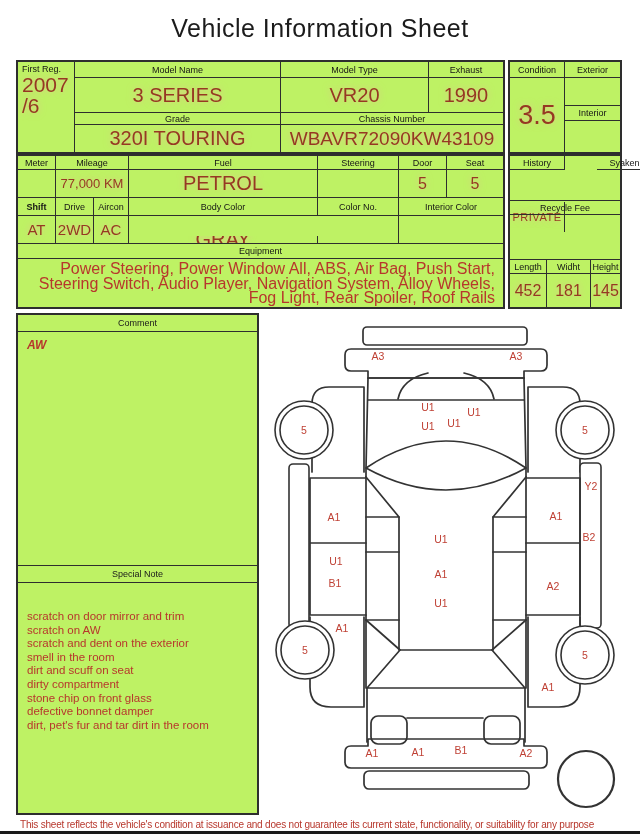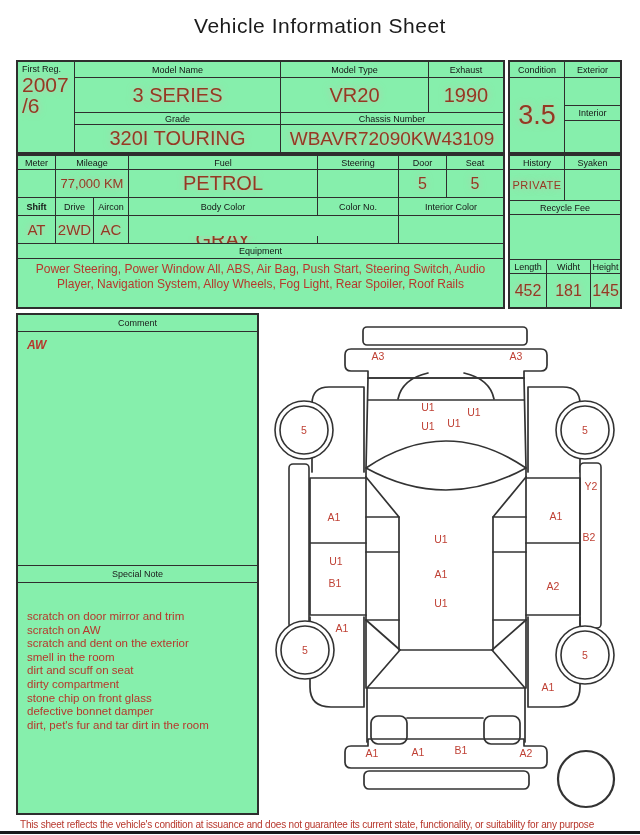--- a/index.html
+++ b/index.html
@@ -1,37 +1,37 @@
 <!DOCTYPE html>
 <html><head>
 <meta charset="utf-8">
 <style>
   html,body{margin:0;padding:0;background:#fff;}
   .page{position:relative;width:640px;height:835px;background:#fff;overflow:hidden;
         font-family:"Liberation Sans",sans-serif;color:#1a1a1a;}
   .title{position:absolute;left:0;top:14px;width:640px;text-align:center;
-         font-size:21px;letter-spacing:.5px;color:#1b1b1b;}
-  .box{position:absolute;border:2px solid #2e2e2e;box-sizing:border-box;background:#86efac;}
+         font-size:25px;letter-spacing:.5px;color:#1b1b1b;}
+  .box{position:absolute;border:2px solid #2e2e2e;box-sizing:border-box;background:#bef264;}
   .grid{display:grid;width:100%;height:100%;}
   .cell{box-sizing:border-box;display:flex;align-items:center;justify-content:center;
         overflow:hidden;text-align:center;}
   .br{border-right:1px solid #2e2e2e;}
   .bb{border-bottom:1px solid #2e2e2e;}
   .hdr{font-size:9px;color:#151515;white-space:nowrap;}
   .val{color:#963823;text-shadow:0 0 7px rgba(255,160,175,.55);}
   .v20{font-size:20px;}
   .v16{font-size:16px;}
   .v15{font-size:15px;}
   .v13{font-size:13px;}
   .v11{font-size:11px;letter-spacing:.5px;}
   .v26{font-size:27px;}
   .firstreg{flex-direction:column;align-items:flex-start;justify-content:flex-start;padding:2px 2px 0 4px;}
   .firstreg .fr-val{font-size:21px;line-height:21px;color:#963823;text-shadow:0 0 7px rgba(255,160,175,.55);}
-  .equip{align-items:flex-start;justify-content:flex-start;text-align:center;
-         padding:3px 8px;font-size:12px;line-height:14.5px;color:#b7372c;}
+  .equip{align-items:flex-start;justify-content:flex-start;text-align:right;
+         padding:3px 8px;font-size:16px;line-height:14.5px;color:#b7372c;}
   .sec{box-sizing:border-box;}
   .comment-hdr{height:16px;border-bottom:1px solid #2e2e2e;display:flex;align-items:center;
                justify-content:center;font-size:9px;}
   .comment-area{height:234px;border-bottom:1px solid #2e2e2e;padding:6px 9px;box-sizing:border-box;
                 font-size:12px;color:#b7372c;font-weight:bold;text-align:left;font-style:italic;}
   .notes{padding:6px 9px;box-sizing:border-box;text-align:left;margin-top:21px;}
   .note-line{font-size:11.5px;line-height:13.6px;color:#b7372c;white-space:nowrap;}
   .diagram-svg{position:absolute;left:0;top:0;width:640px;height:835px;}
   .ln{fill:none;stroke:#333;stroke-width:1.7;stroke-linejoin:round;stroke-linecap:round;}
   .wh{fill:#fff;stroke:#333;stroke-width:1.6;}
@@ -109,21 +109,21 @@
       <div class="cell br bb" style="grid-row:4;grid-column:5;"></div>
       <div class="cell bb" style="grid-row:4;grid-column:6/8;"></div>
 
       <div class="cell bb hdr" style="grid-row:5;grid-column:1/8;">Equipment</div>
       <div class="cell equip" style="grid-row:6;grid-column:1/8;">Power Steering, Power Window All, ABS, Air Bag, Push Start, Steering Switch, Audio Player, Navigation System, Alloy Wheels, Fog Light, Rear Spoiler, Roof Rails</div>
     </div>
   </div>
 
   <div class="box" style="left:508px;top:154px;width:114px;height:155px;">
     <div class="sec" style="height:45px;border-bottom:1px solid #2e2e2e;">
-      <div class="grid" style="grid-template-columns:55px 55px;grid-template-rows:14px 30px;">
+      <div class="grid" style="grid-template-columns:55px 55px;grid-template-rows:14px 30px;gap:32px;">
         <div class="cell br bb hdr">History</div>
         <div class="cell bb hdr">Syaken</div>
         <div class="cell br val v11">PRIVATE</div>
         <div class="cell"></div>
       </div>
     </div>
     <div class="sec" style="height:59px;border-bottom:1px solid #2e2e2e;">
       <div class="grid" style="grid-template-columns:110px;grid-template-rows:14px 44px;">
         <div class="cell bb hdr">Recycle Fee</div>
       </div>

